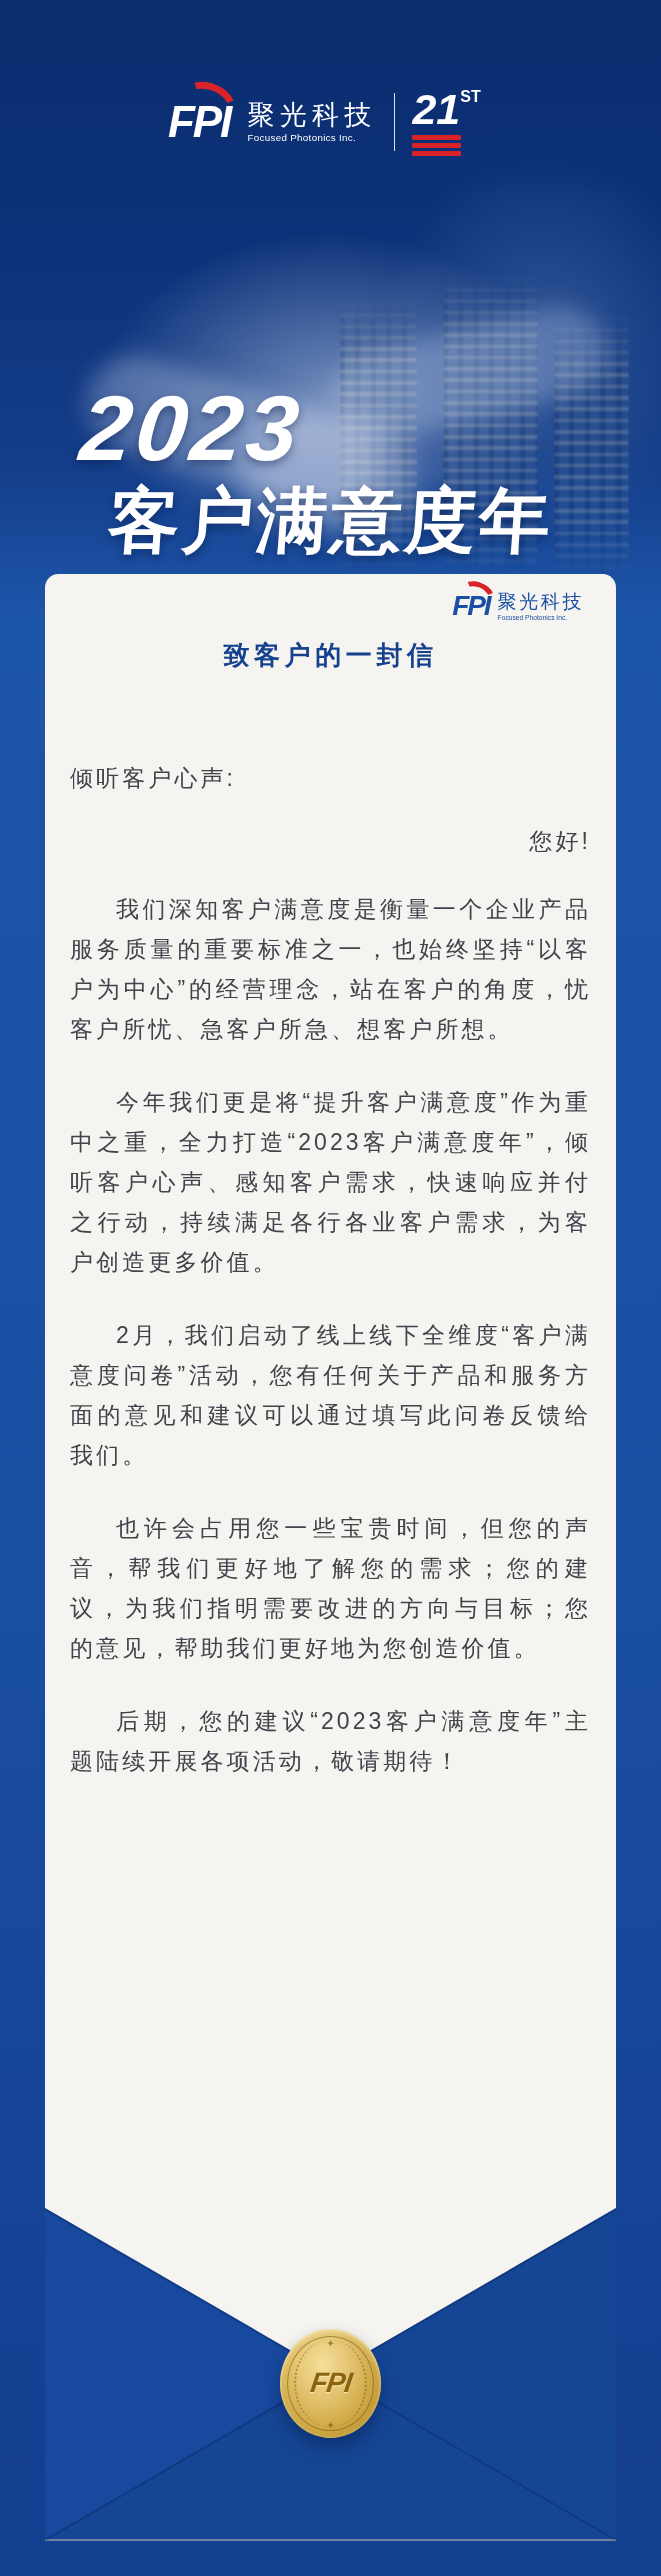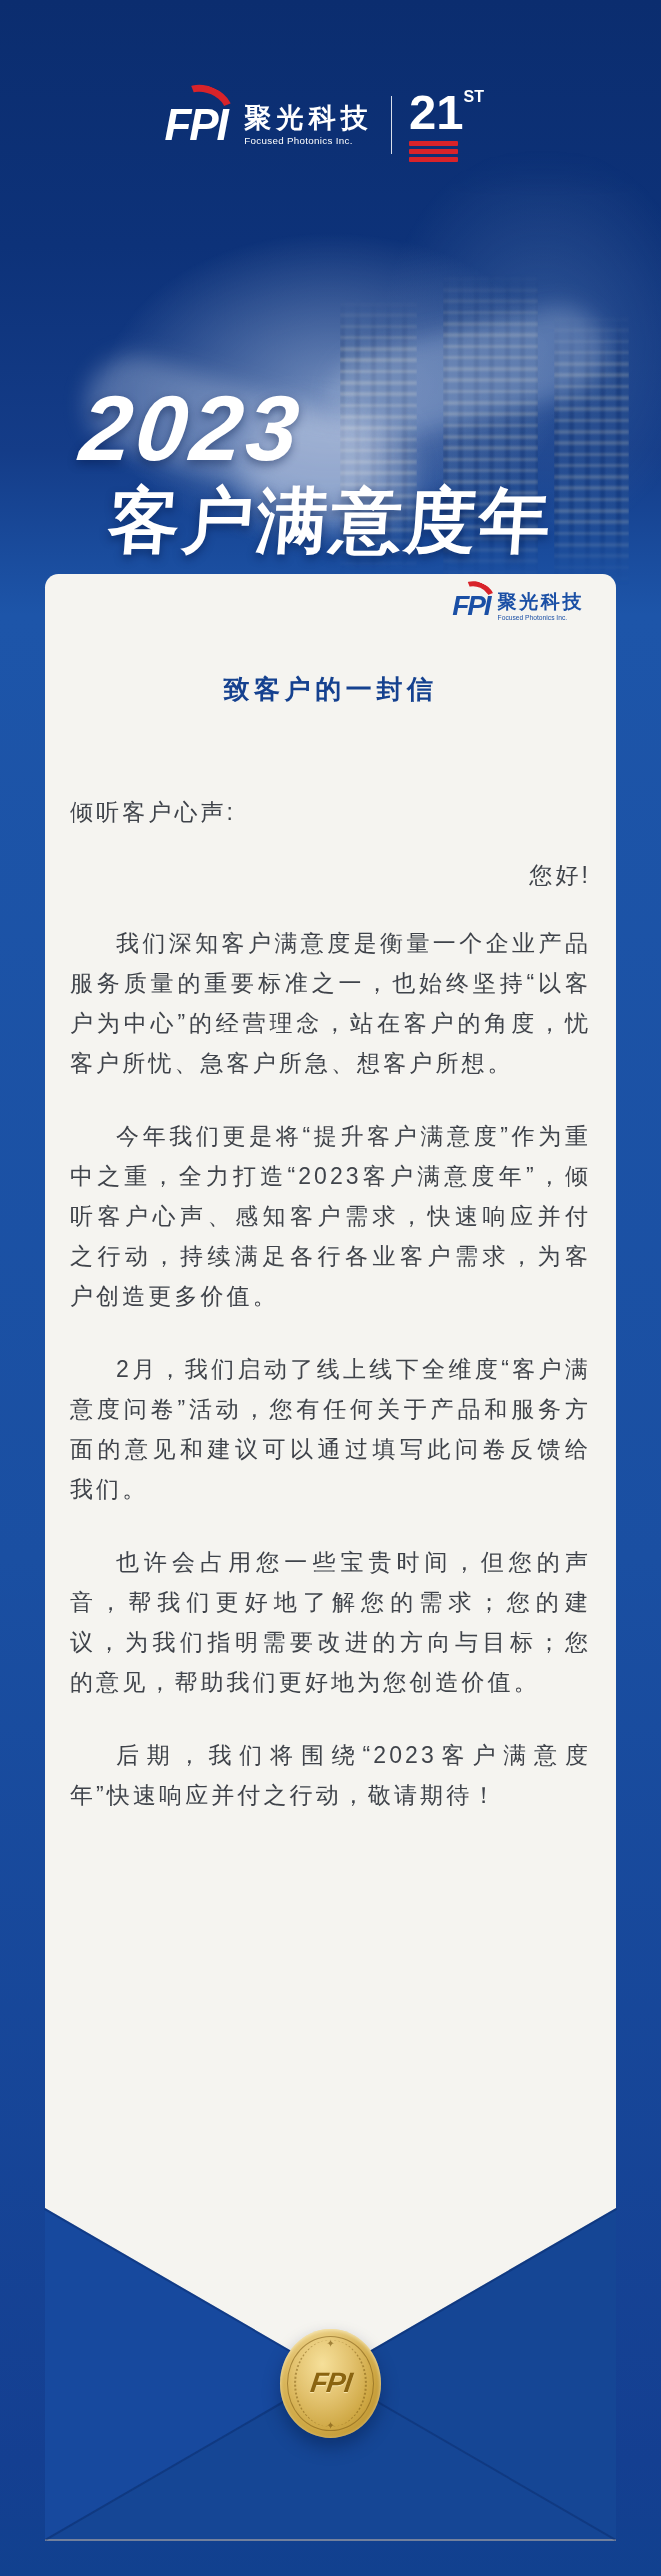--- a/index.html
+++ b/index.html
@@ -6,25 +6,25 @@
   body{font-family:"Liberation Sans", sans-serif;}
   .page{position:relative;width:662px;height:4101px;overflow:hidden;
     background:linear-gradient(180deg,#0b2d6f 0%,#0d3279 6%,#143c88 11%,#1d55a9 15%,#1a4fa2 38%,#143f91 60%,#11418f 63%,#104190 82%,#0e3c89 100%);}
   
   .header{position:absolute;top:88px;left:0;width:100%;display:flex;justify-content:center;align-items:center;gap:17.5px;}
   .fpi-mark{position:relative;color:#fff;font-style:italic;font-weight:900;letter-spacing:-2.1px;line-height:1;}
   .fpi-mark .swoosh{position:absolute;border:solid transparent;border-radius:50%;transform:rotate(24deg);}
   .hdr-mark{font-size:44px;}
   .hdr-mark .swoosh{width:44px;height:30px;border-width:7.7px;border-top-color:#d8232a;right:-7.2px;top:-17.5px;}
   .logo-text{display:flex;flex-direction:column;line-height:1.05;}
-  .logo-cn{color:#fff;font-weight:700;font-size:27px;letter-spacing:5.2px;text-align:right;}
+  .logo-cn{color:#fff;font-weight:400;font-size:27px;letter-spacing:5.2px;text-align:right;}
   .logo-en{color:#fff;font-size:9.8px;letter-spacing:0.3px;margin-top:3.1px;}
   .hdr-divider{width:1px;height:58px;background:rgba(255,255,255,.85);}
   .anniv{position:relative;color:#fff;line-height:1;padding-right:13.4px;}
-  .anniv-num{font-size:49px;font-weight:900;}
+  .anniv-num{font-size:43px;font-weight:900;font-style:italic;}
   .anniv sup{font-size:16px;font-weight:900;vertical-align:top;position:relative;top:1px;}
   .anniv-bars{margin-top:4.1px;display:flex;flex-direction:column;gap:3.6px;width:49px;}
   .anniv-bars i{display:block;height:4.6px;background:#d8232a;border-radius:1px;}
   
   .hero-art{position:absolute;top:144px;left:0;width:662px;height:443px;
     -webkit-mask-image:linear-gradient(180deg,transparent 0,#000 12%,#000 84%,transparent 100%);
     mask-image:linear-gradient(180deg,transparent 0,#000 12%,#000 84%,transparent 100%);}
   .hero-glow{position:absolute;inset:0;
     background:radial-gradient(ellipse 319px 222px at 50% 56%,rgba(186,203,229,.55),rgba(186,203,229,0) 72%),
                radial-gradient(ellipse 216px 268px at 82% 45%,rgba(110,145,195,.35),rgba(110,145,195,0) 75%);}
@@ -44,21 +44,21 @@
     letter-spacing:4.1px;transform:skewX(-6deg);text-shadow:0 4.1px 9.3px rgba(4,24,70,.45);line-height:1;}
   .hero-title{position:absolute;top:485px;left:0;width:100%;text-align:center;color:#fff;font-size:71px;font-weight:900;
     letter-spacing:3.1px;transform:skewX(-4deg);text-shadow:0 4.1px 8.2px rgba(4,24,70,.5);line-height:1;white-space:nowrap;}
   
   .card{position:absolute;top:574px;left:45px;width:571px;height:1967px;background:#f5f4f0;border-radius:13.4px 13.4px 0 0;}
   .card-logo{position:absolute;top:17.5px;right:32px;display:flex;align-items:center;gap:8.2px;}
   .card-mark{font-size:28px;color:#1a4fa5;}
   .card-mark .swoosh{width:27px;height:18.5px;border-width:5.2px;border-top-color:#d8232a;right:-5.2px;top:-10.3px;}
   .card-logo .logo-cn{color:#1a4fa5;font-size:19px;letter-spacing:2.6px;}
   .card-logo .logo-en{color:#1a4fa5;font-size:6.7px;margin-top:2.1px;letter-spacing:0;}
-  .letter{padding:98px 25px 0 25px;color:#3f434a;}
+  .letter{padding:64px 25px 0 25px;color:#3f434a;}
   .letter-title{text-align:center;color:#15418f;font-size:26px;font-weight:700;letter-spacing:4.6px;margin:0 0 90px 0;}
   .salutation{font-size:23px;letter-spacing:3.1px;margin:0 0 32px 0;}
   .greeting{font-size:23px;letter-spacing:3.1px;text-indent:2em;margin:0 0 32px 0;text-align:right;}
   .letter p.body{font-size:23px;letter-spacing:3.1px;line-height:40px;text-indent:2em;text-align:justify;margin:0 0 33px 0;}
   
   .envelope{position:absolute;left:0;bottom:0;width:571px;height:331px;border-bottom:2.1px solid rgba(8,35,90,.55);}
   .flap{position:absolute;inset:0;}
   .flap-left{background:#17499e;clip-path:polygon(0 0,100% 100%,0 100%);}
   .flap-right{background:#154695;clip-path:polygon(100% 0,0 100%,100% 100%);}
   .fold{position:absolute;height:1.5px;width:660px;background:rgba(9,38,96,.38);top:0;}
@@ -123,21 +123,21 @@
       </div>
     </div>
     <div class="letter">
       <h2 class="letter-title">致客户的一封信</h2>
       <p class="salutation">倾听客户心声:</p>
       <p class="greeting">您好!</p>
       <p class="body">我们深知客户满意度是衡量一个企业产品服务质量的重要标准之一，也始终坚持“以客户为中心”的经营理念，站在客户的角度，忧客户所忧、急客户所急、想客户所想。</p>
       <p class="body">今年我们更是将“提升客户满意度”作为重中之重，全力打造“2023客户满意度年”，倾听客户心声、感知客户需求，快速响应并付之行动，持续满足各行各业客户需求，为客户创造更多价值。</p>
       <p class="body">2月，我们启动了线上线下全维度“客户满意度问卷”活动，您有任何关于产品和服务方面的意见和建议可以通过填写此问卷反馈给我们。</p>
       <p class="body">也许会占用您一些宝贵时间，但您的声音，帮我们更好地了解您的需求；您的建议，为我们指明需要改进的方向与目标；您的意见，帮助我们更好地为您创造价值。</p>
-      <p class="body">后期，我们将围绕“2023客户满意度年”快速响应并付之行动，敬请期待！</p>
+      <p class="body">后期，您的建议“2023客户满意度年”主题陆续开展各项活动，敬请期待！</p>
     </div>
 
     <div class="envelope">
       <div class="flap flap-left"></div>
       <div class="flap flap-right"></div>
       <div class="fold fold-a"></div>
       <div class="fold fold-b"></div>
       <div class="seal">
         <div class="seal-ring"></div>
         <div class="seal-laurel"></div>

